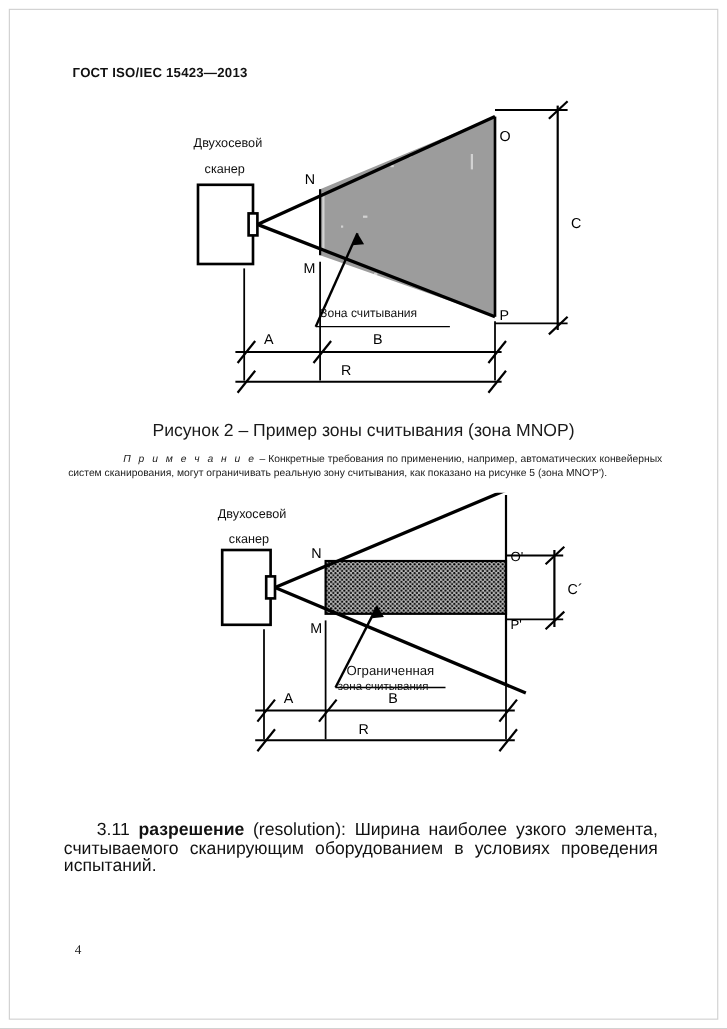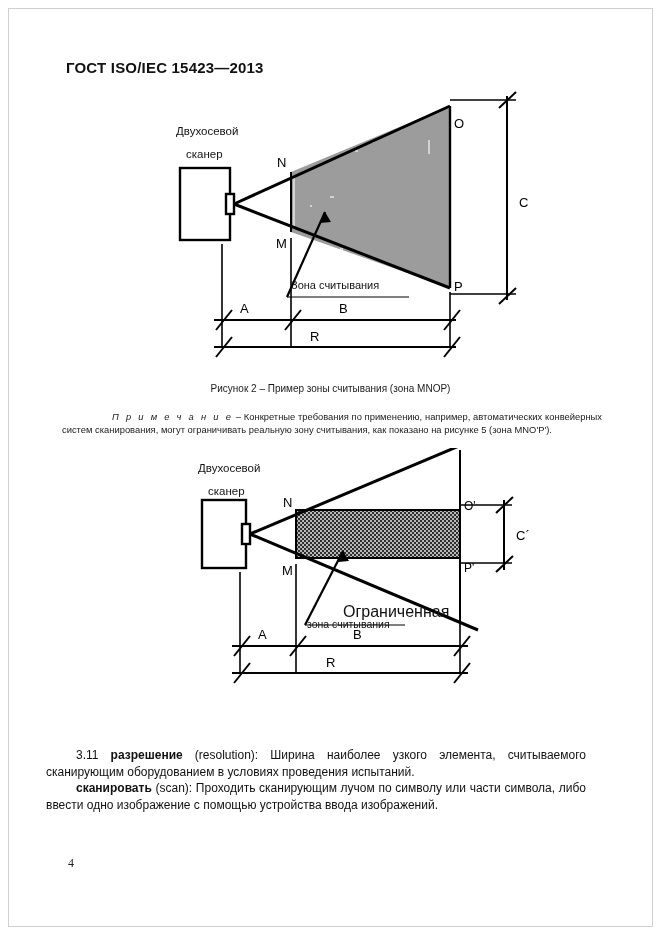--- a/index.html
+++ b/index.html
@@ -12,37 +12,37 @@
     overflow:hidden;
     box-sizing:border-box;
   }
   .page-border{
     position:absolute;left:8px;top:8px;right:8px;bottom:8px;
     border:1px solid #cfcfcf;
     pointer-events:none;
   }
   .hdr{
     position:absolute;left:66px;top:59px;
-    font-size:15px;font-weight:bold;color:#111;
+    font-size:12px;font-weight:bold;color:#111;
     letter-spacing:0.2px;
   }
   .fig-wrap{position:absolute;left:0;top:0;width:661px;}
   .caption{
     position:absolute;width:661px;text-align:center;
-    font-size:10px;color:#1a1a1a;
+    font-size:16px;color:#1a1a1a;
   }
   .note{
     position:absolute;left:62px;top:410px;width:540px;
     font-size:9.4px;line-height:13.2px;color:#1a1a1a;
     text-align:justify;
   }
   .note .sp{letter-spacing:2.2px;font-style:italic;}
   .body-text{
-    position:absolute;left:46px;width:540px;
-    font-size:12px;line-height:16.6px;color:#111;
+    position:absolute;left:58px;width:540px;
+    font-size:16px;line-height:16.6px;color:#111;
     text-align:justify;
   }
   .body-text p{margin:0;text-indent:30px;}
   .body-text b{font-weight:bold;}
   .pageno{
     position:absolute;left:68px;top:856px;
     font-size:12px;color:#222;font-family:"Liberation Serif", serif;
   }
   svg{display:block;}
   .lbl{font-family:"Liberation Sans", sans-serif;fill:#000;}
@@ -175,24 +175,23 @@
       <text class="lbl" x="353" y="191" font-size="13">B</text>
 
       <line x1="232" y1="225" x2="468" y2="225" stroke="#000" stroke-width="1.8"></line>
       <line x1="234" y1="235" x2="250" y2="215" stroke="#000" stroke-width="2"></line>
       <line x1="454" y1="235" x2="470" y2="215" stroke="#000" stroke-width="2"></line>
       <text class="lbl" x="326" y="219" font-size="13">R</text>
     </svg>
 
     <div style="position:absolute;left:198px;top:14px;font-size:11.5px;color:#111;">Двухосевой</div>
     <div style="position:absolute;left:208px;top:37px;font-size:11.5px;color:#111;">сканер</div>
-    <div style="position:absolute;left:328px;top:155px;font-size:16px;color:#111;white-space:nowrap;padding-left:15px;">Ограниченная</div>
+    <div style="position:absolute;left:300px;top:155px;font-size:12px;color:#111;white-space:nowrap;padding-left:15px;">Ограниченная</div>
     <div style="position:absolute;left:307px;top:170px;font-size:10.5px;color:#111;white-space:nowrap;">зона считывания</div>
   </div>
 
 
   <div class="body-text" style="top:747px;">
     <p><span>3.11 </span><b>разрешение</b><span> (resolution): </span><span>Ширина наиболее узкого элемента, считываемого сканирующим оборудованием в условиях проведения испытаний.</span></p>
-    <p><span></span><b>сканировать</b><span>  (scan):  </span><span>Проходить  сканирующим  лучом  по  символу  или  части  символа,  либо ввести одно изображение с помощью устройства ввода изображений.</span></p>
   </div>
 
   <div class="pageno">4</div>
 </div>
 
 </body></html>

